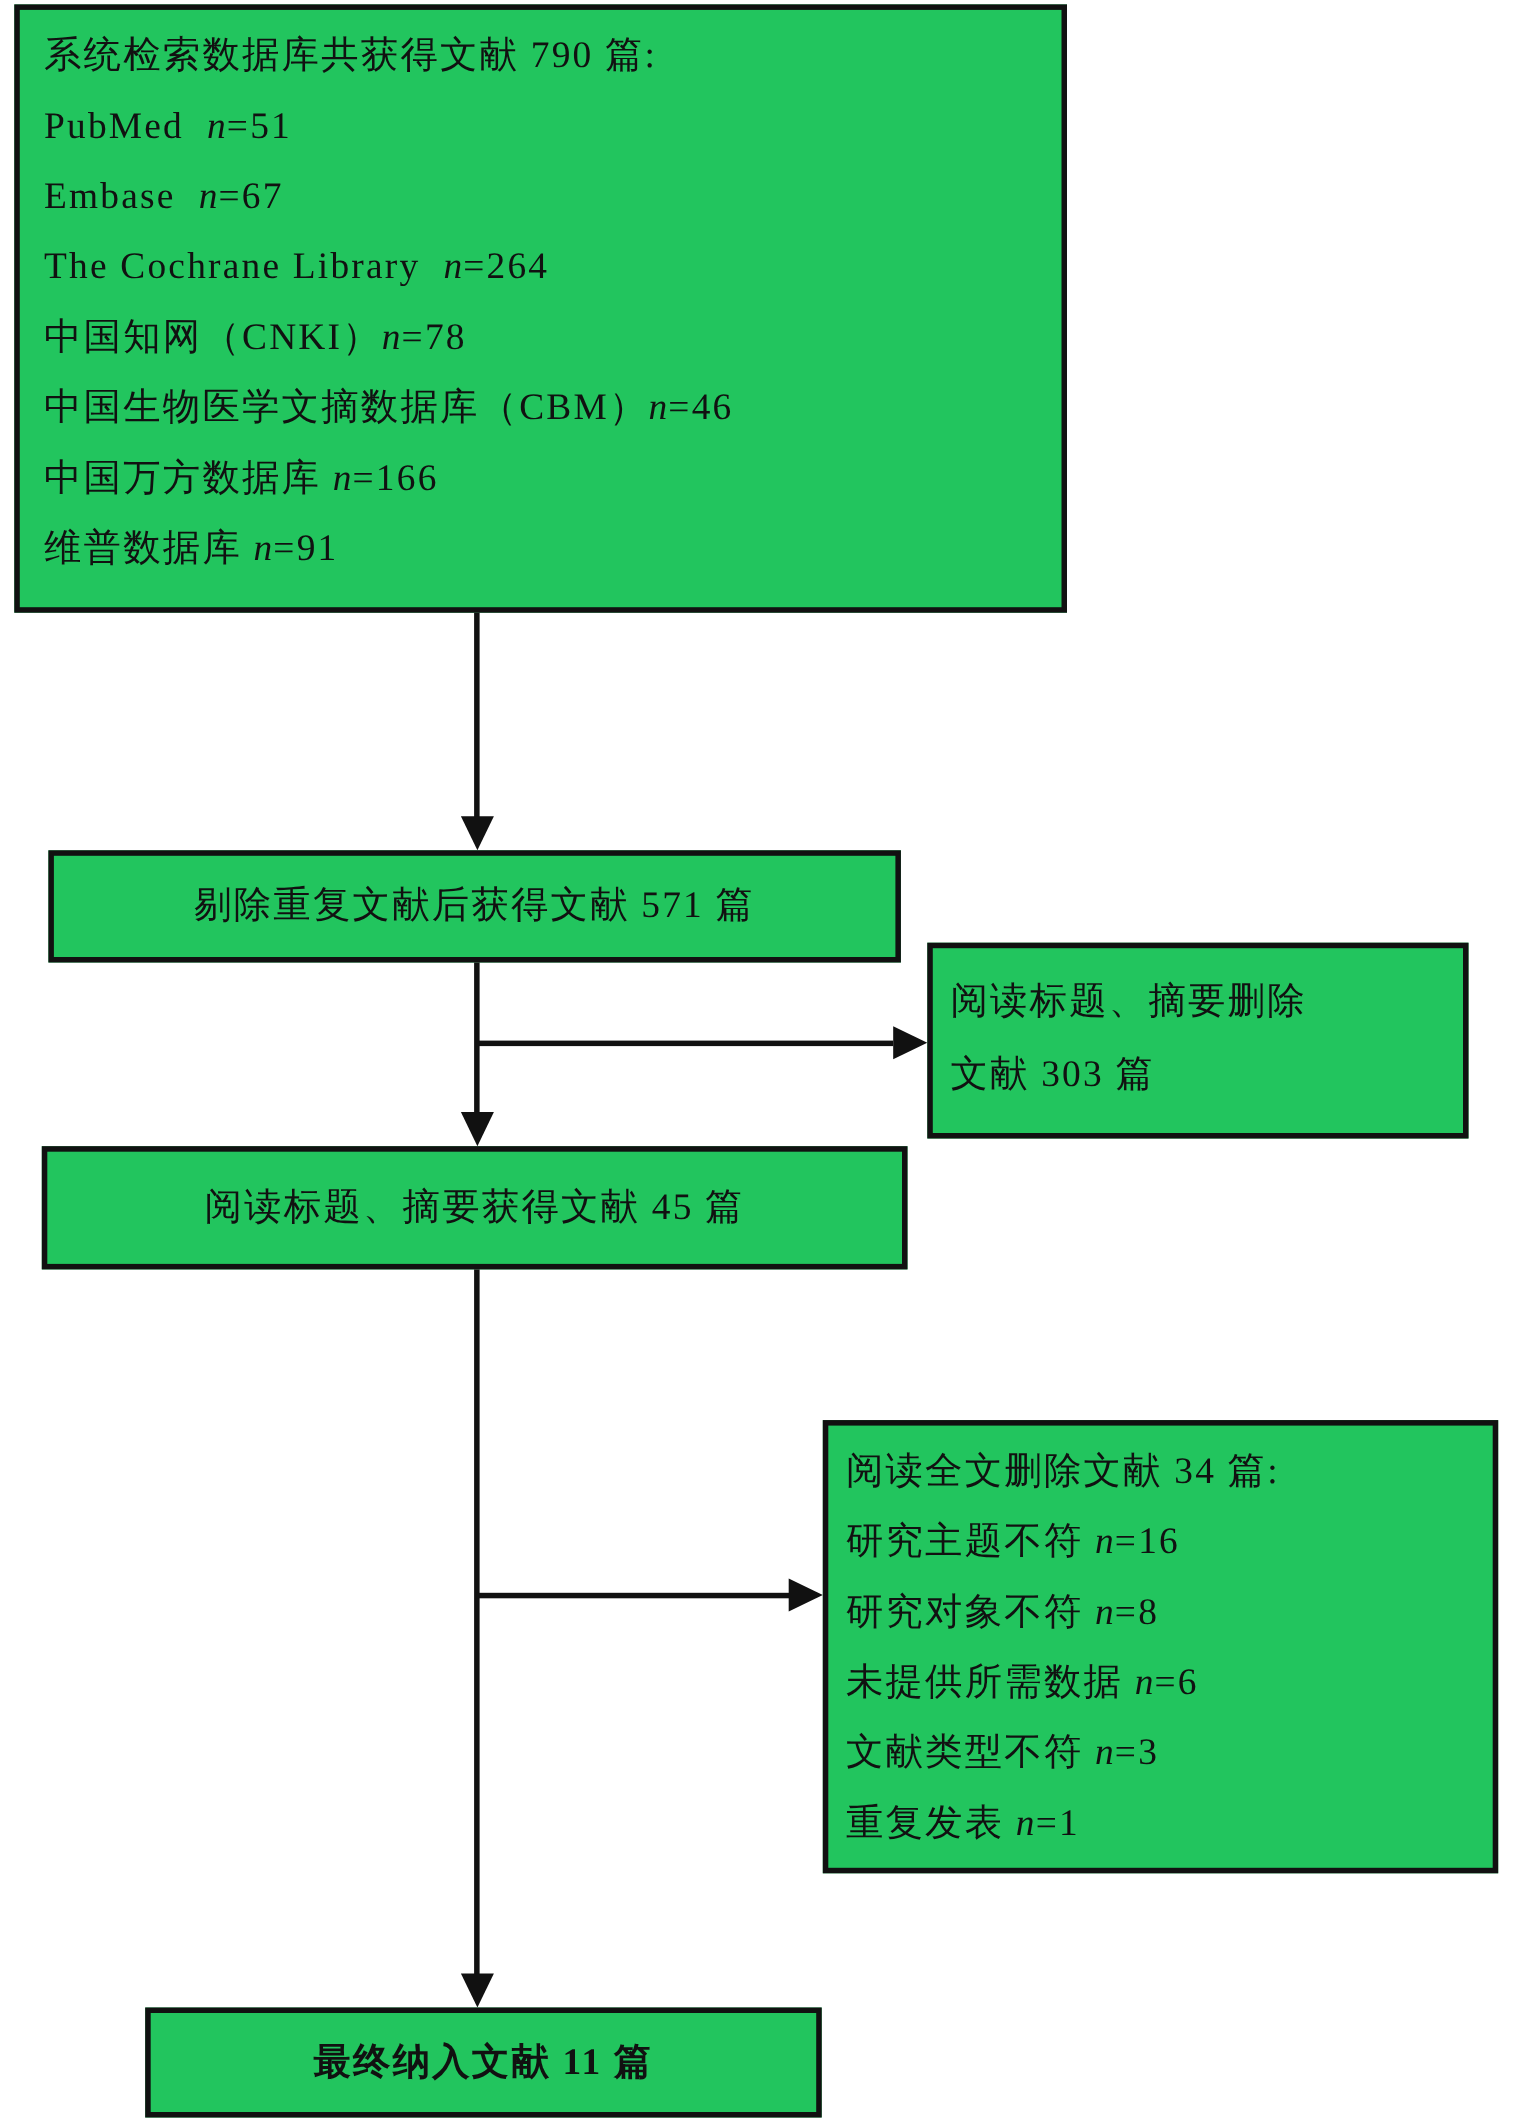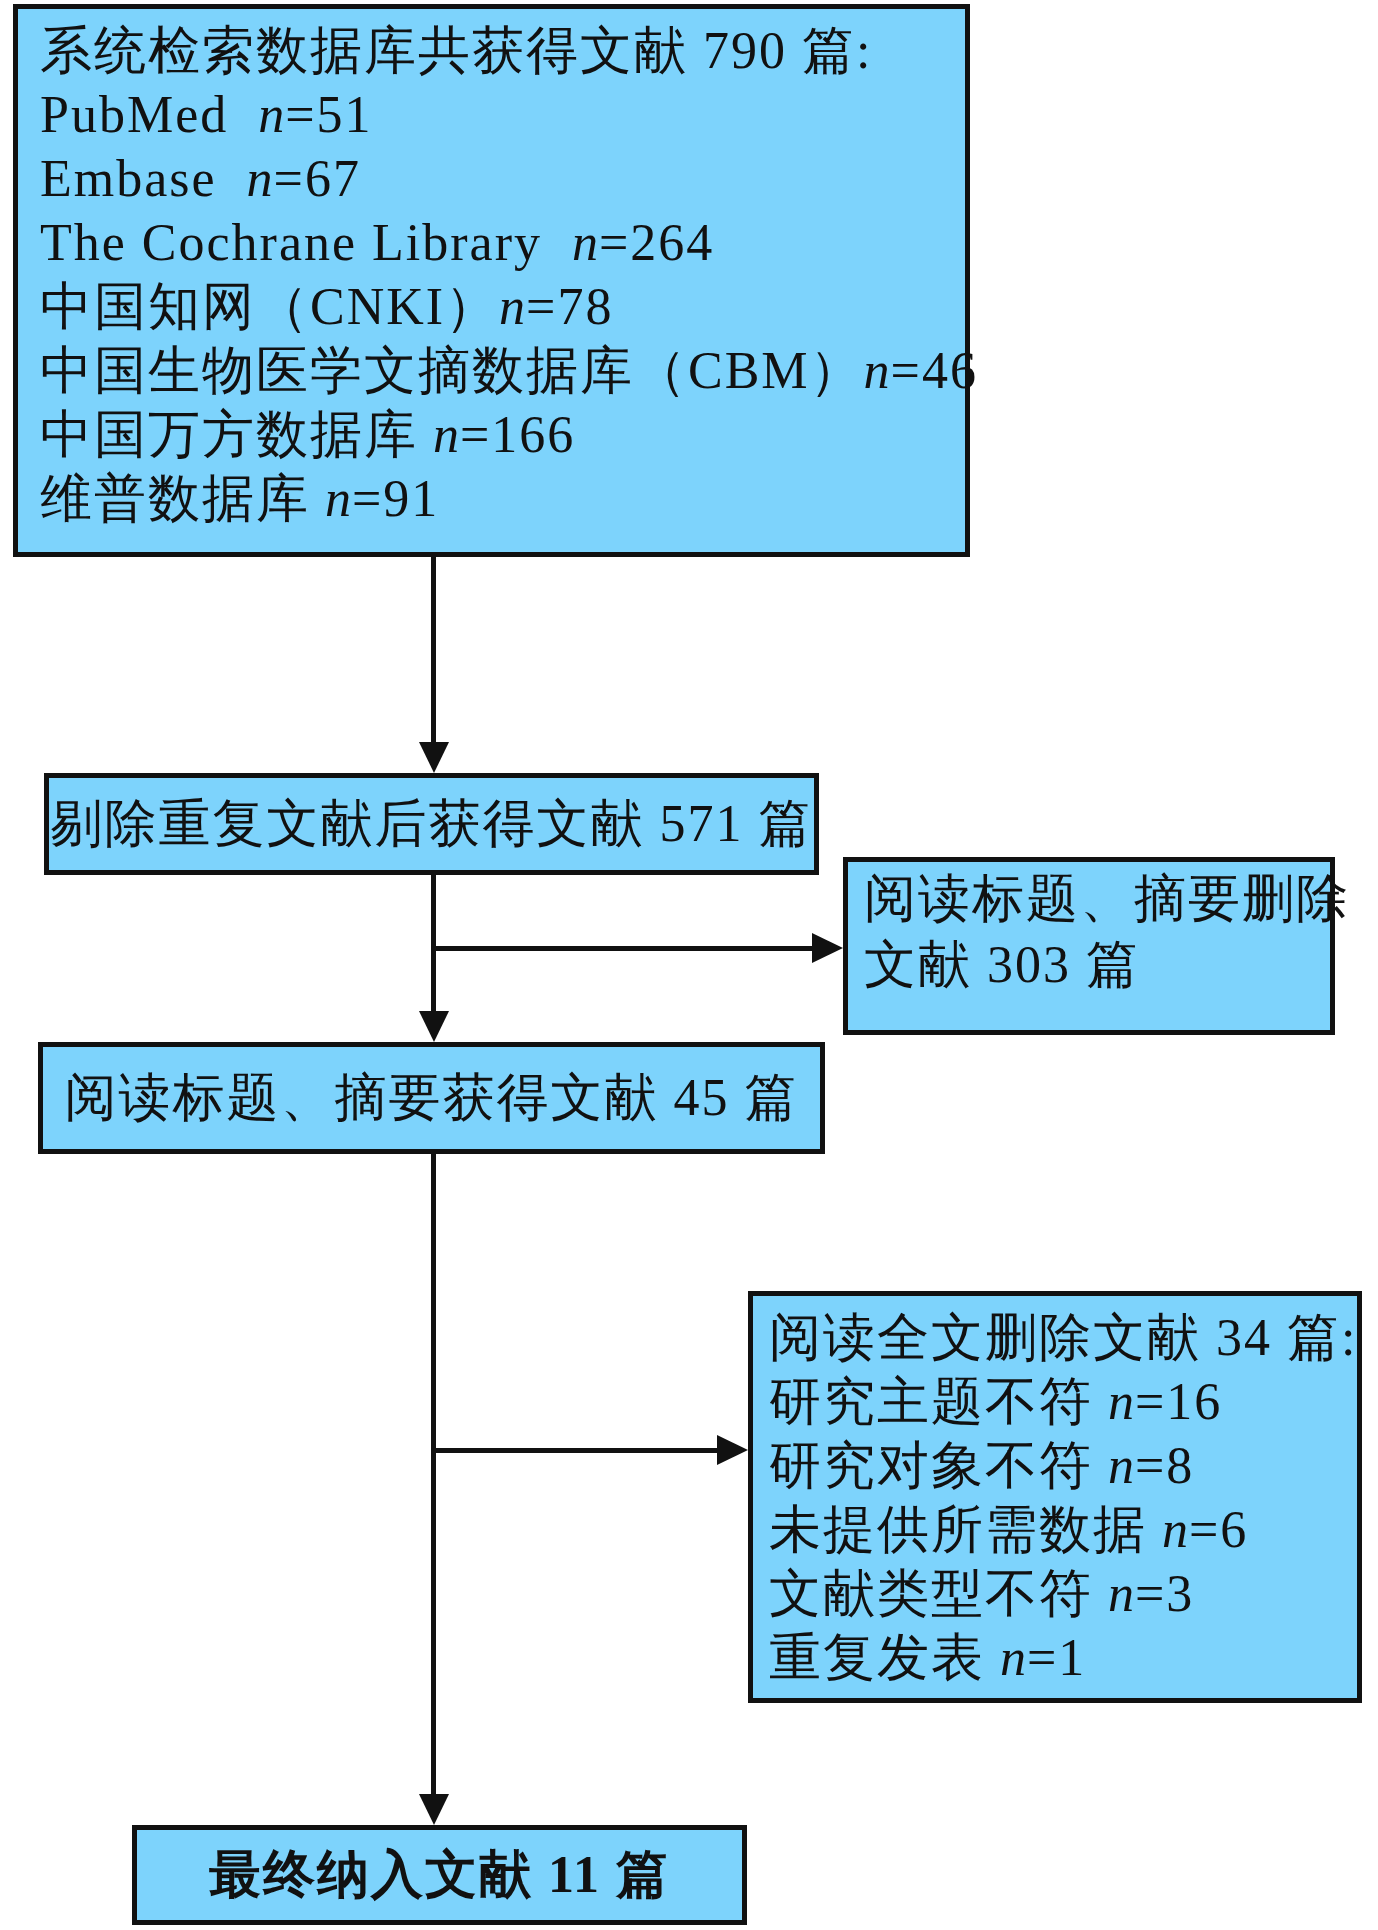--- a/index.html
+++ b/index.html
@@ -10,22 +10,22 @@
     font-family: "Liberation Serif", "DejaVu Serif", serif;
     color: var(--ink);
     position: relative;
     overflow: hidden;
   }
   .canvas { position: absolute; left: 0; top: 0; width: 1378px; height: 1930px; }
   .box {
     position: absolute;
     box-sizing: border-box;
     border: 5px solid var(--ink);
-    background: #7dd3fc;
-    font-size: 52px;
+    background: #22c55e;
+    font-size: 34px;
     letter-spacing: 2px;
     line-height: 64px;
   }
   .box .line { white-space: pre; }
   .box em { font-style: italic; letter-spacing: 1px; }
   .pad { padding: 10px 22px; }
   .center {
     display: flex;
     align-items: center;
     justify-content: center;
@@ -68,21 +68,21 @@
   <div class="box center" style="left:44px; top:773px; width:775px; height:102px;">
       <div class="line"><span>剔除重复文献后获得文献 571 篇</span></div>
     </div>
 
   <div class="vline" style="left:431px; top:875px; height:140px;"></div>
   <div class="arrow-down" style="left:419px; top:1011px;"></div>
 
   <div class="hline" style="left:433px; top:946px; width:379px;"></div>
   <div class="arrow-right" style="left:812px; top:933px;"></div>
 
-  <div class="box" style="left:843px; top:857px; width:492px; height:178px; padding:4px 16px; line-height:66px;">
+  <div class="box" style="left:843px; top:857px; width:492px; height:178px; padding:16px 16px; line-height:66px;">
       <div class="line"><span>阅读标题、摘要删除</span></div>
       <div class="line"><span>文献 303 篇</span></div>
     </div>
 
   <div class="box center" style="left:38px; top:1042px; width:787px; height:112px;">
       <div class="line"><span>阅读标题、摘要获得文献 45 篇</span></div>
     </div>
 
   <div class="vline" style="left:431px; top:1154px; height:644px;"></div>
   <div class="arrow-down" style="left:419px; top:1794px;"></div>

